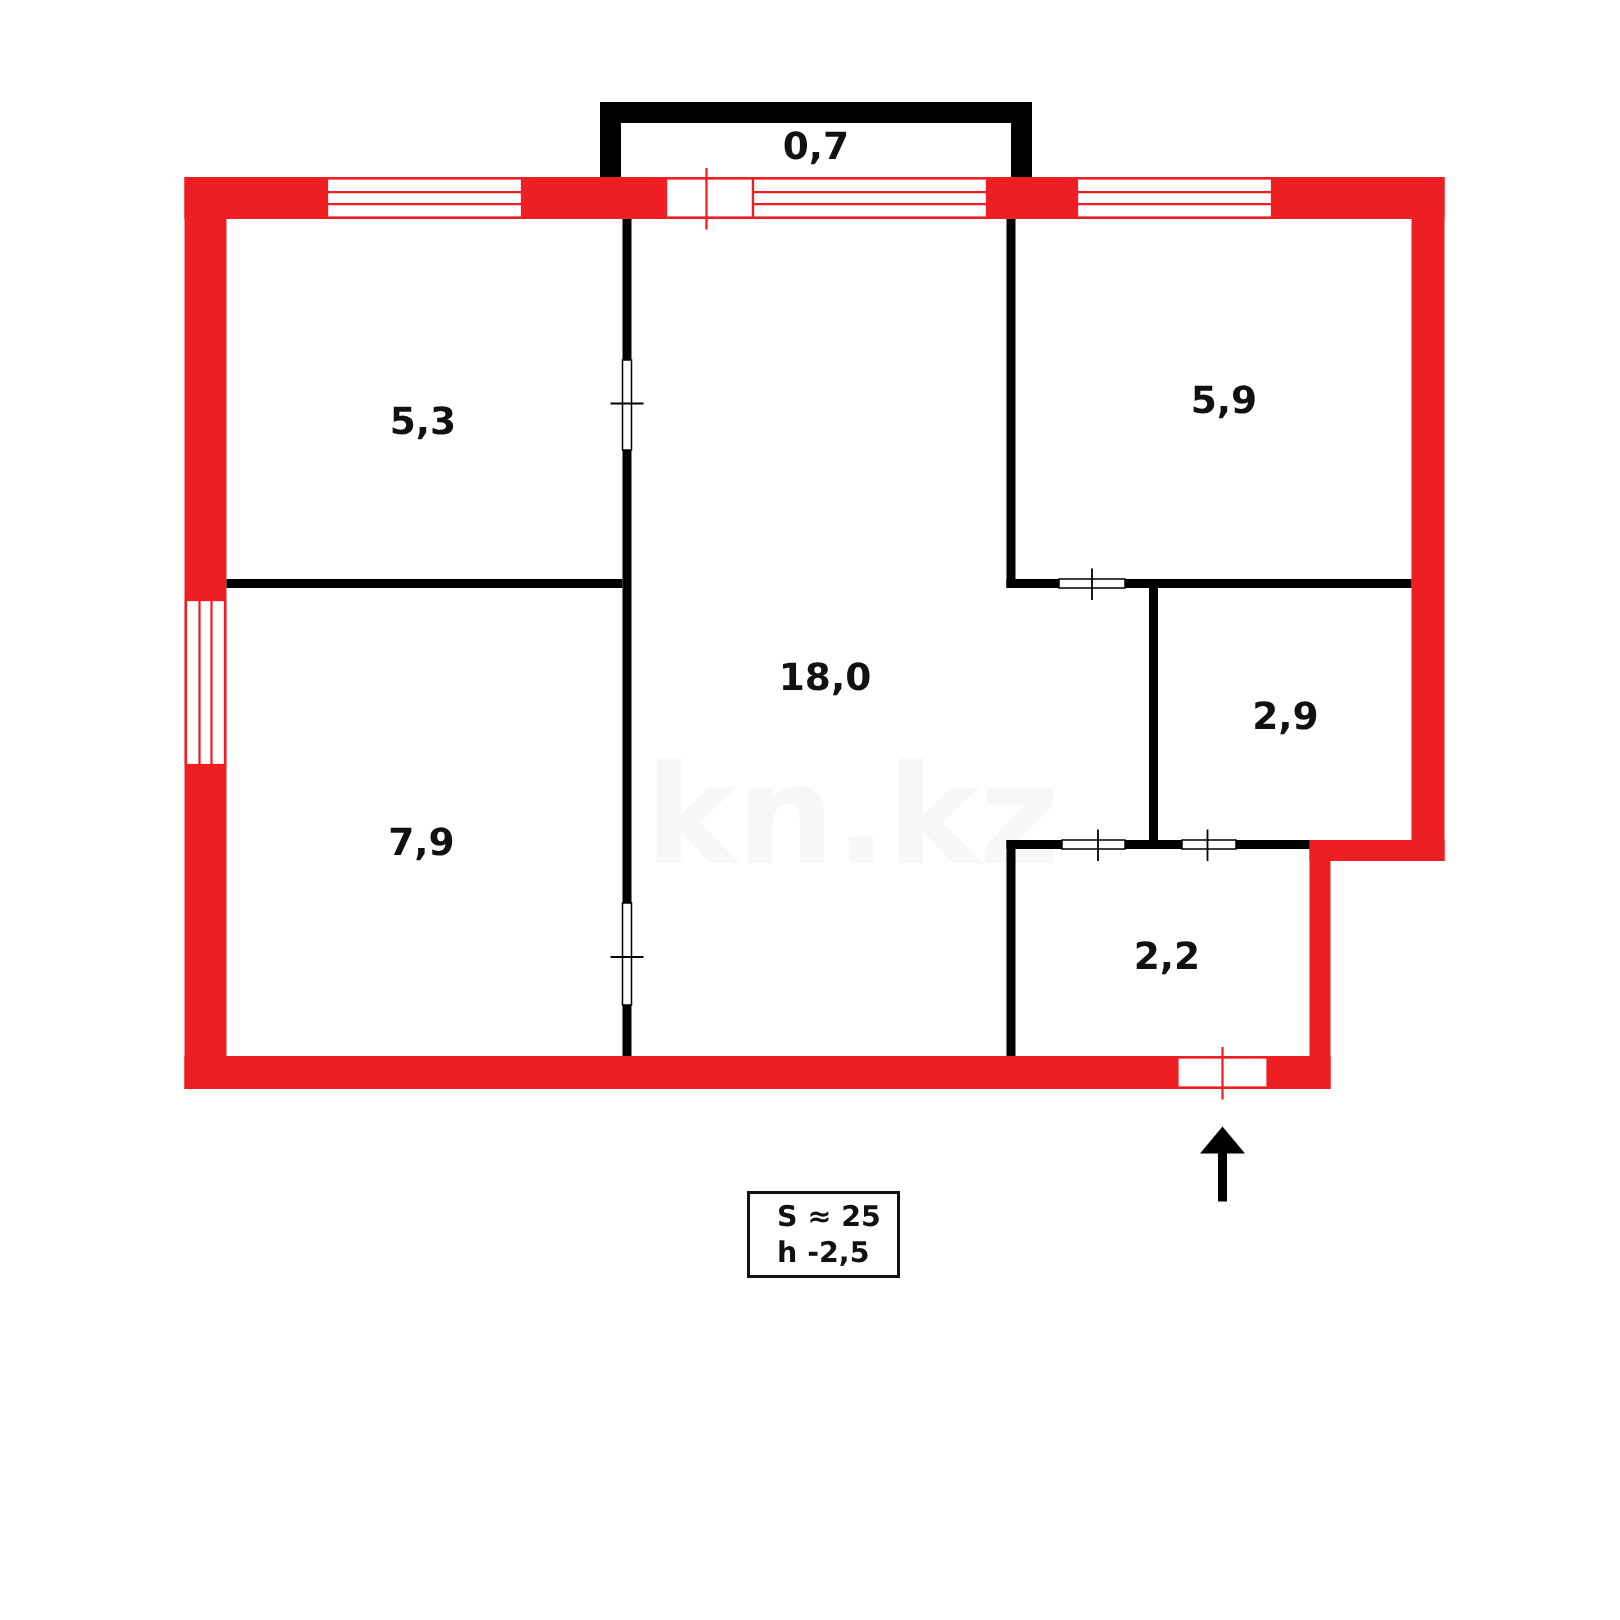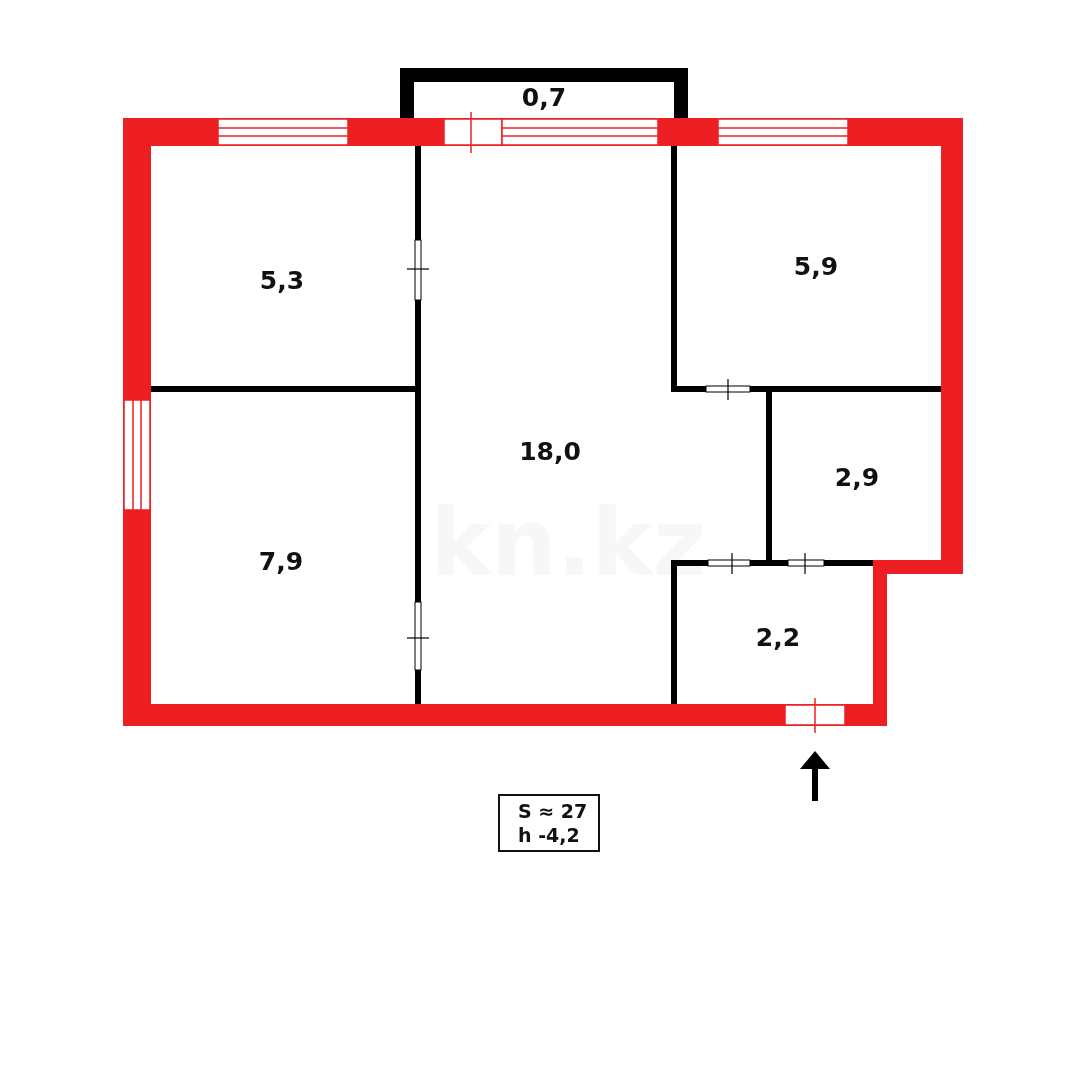--- a/index.html
+++ b/index.html
@@ -119,15 +119,15 @@
   <text class="room-label" x="857" y="486" text-anchor="middle">2,9</text>
   <text class="room-label" x="778" y="646" text-anchor="middle">2,2</text>
 
   <g>
     <polygon points="815,751 800,769 830,769" fill="#000"></polygon>
     <rect x="812" y="767" width="6" height="34" fill="#000"></rect>
   </g>
 </svg>
 
 <div class="info-box">
-  <div class="info-line">S ≈ 27</div>
-  <div class="info-line">h -4,2</div>
+  <div class="info-line">S ≈ 25</div>
+  <div class="info-line">h -2,5</div>
 </div>
 
 </body></html>

